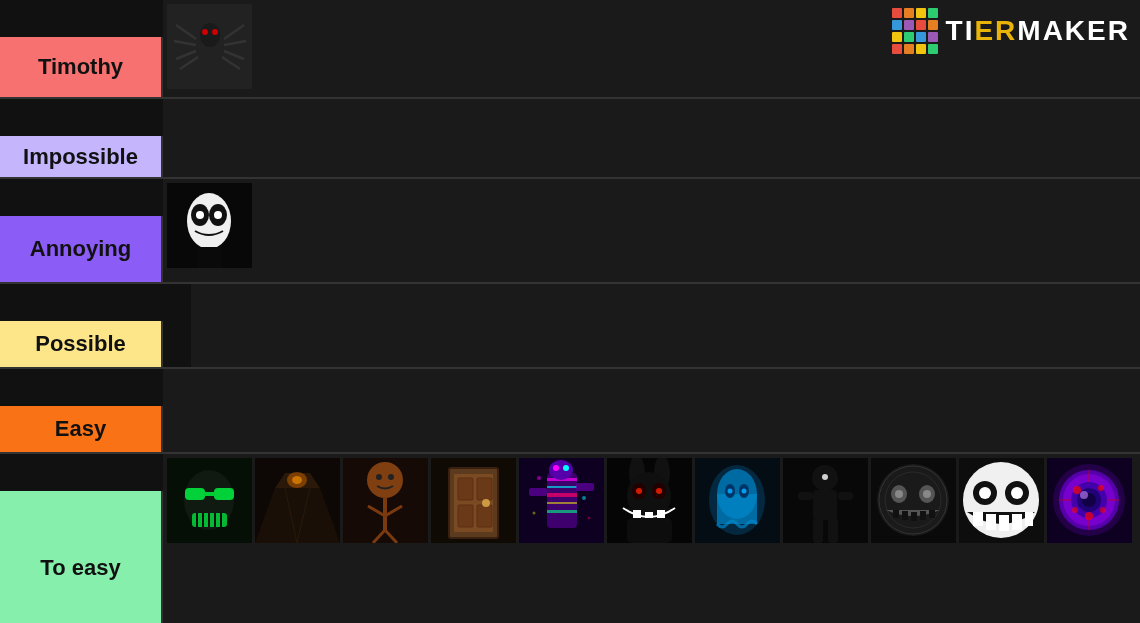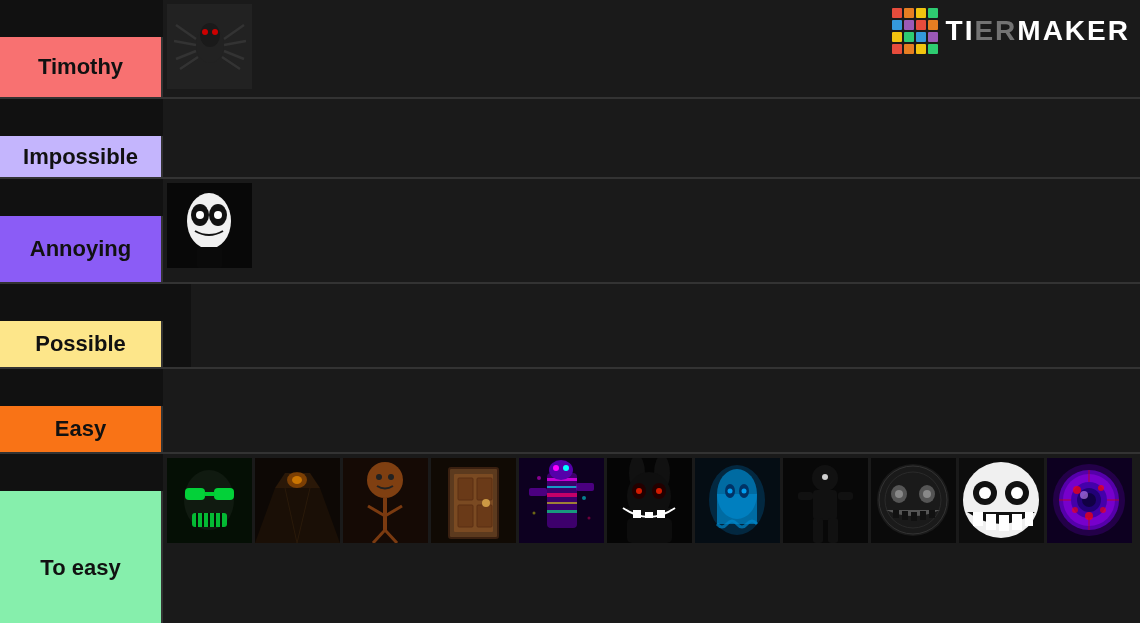--- a/index.html
+++ b/index.html
@@ -230,21 +230,21 @@
       <div class="logo-cell" style="background:#2ecc71"></div>
       <div class="logo-cell" style="background:#3498db"></div>
       <div class="logo-cell" style="background:#9b59b6"></div>
 
       <div class="logo-cell" style="background:#e74c3c"></div>
       <div class="logo-cell" style="background:#e67e22"></div>
       <div class="logo-cell" style="background:#f1c40f"></div>
       <div class="logo-cell" style="background:#2ecc71"></div>
     </div>
     <div class="logo-text">
-      Ti<span style="color:#737373">ER</span>MAKER
+      Ti<span style="color:#eab308">ER</span>MAKER
     </div>
   </div>
 
   <div class="tier-row row-timothy">
     <div class="tier-label label-timothy">
       <span>Timothy</span>
     </div>
     <div class="tier-content">
 
       <div class="tile char-spider">

